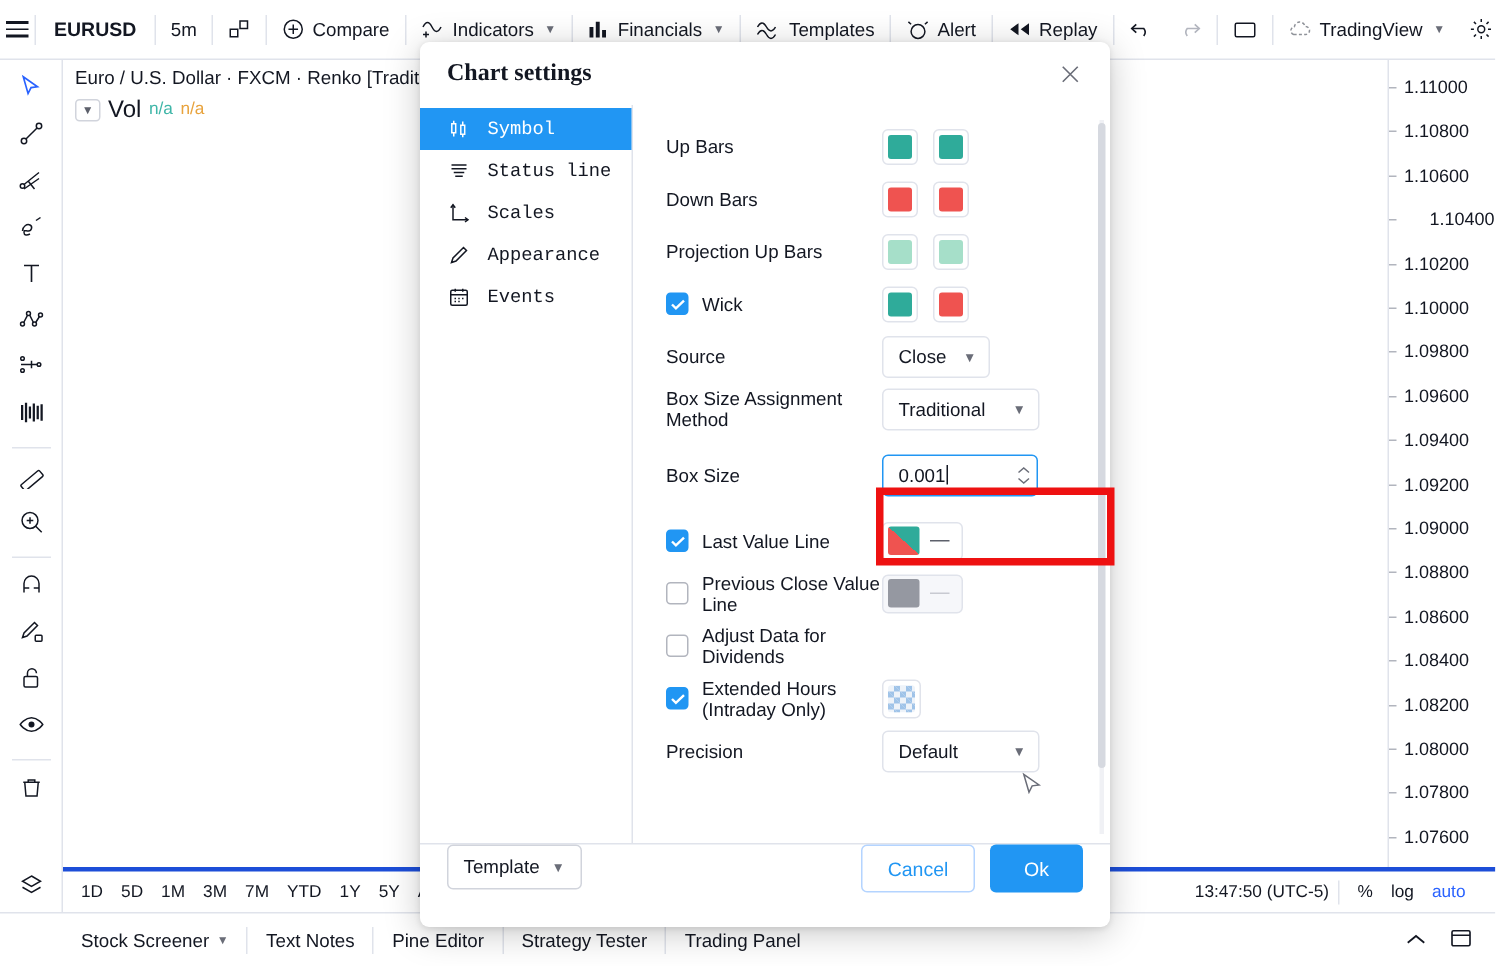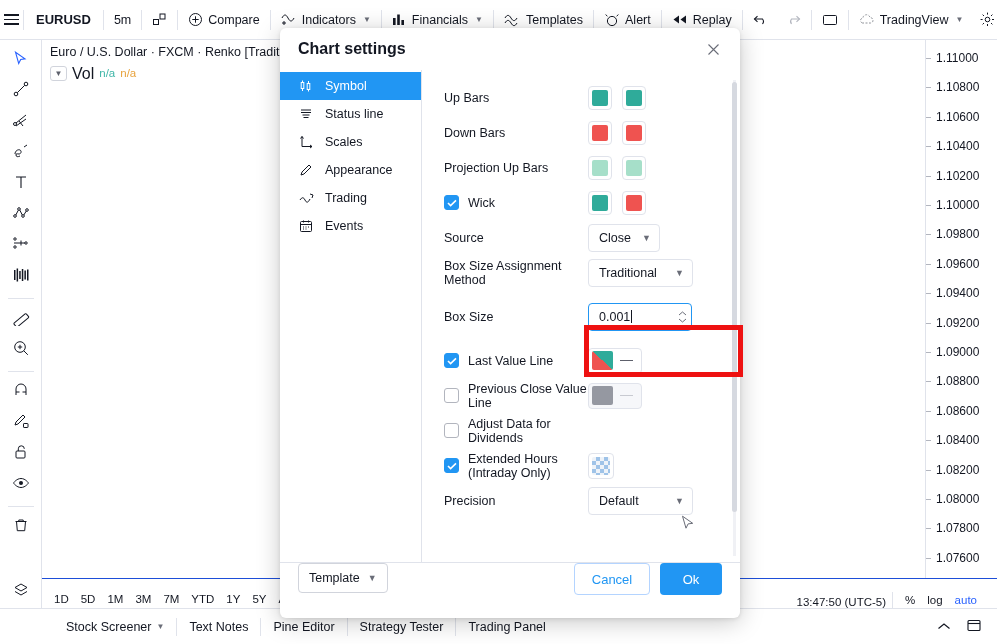--- a/index.html
+++ b/index.html
@@ -108,40 +108,40 @@
     position: absolute; bottom: 0; left: 0; right: 0; height: 30px;
     border-top: 1px solid #e0e3eb;
     display: flex; align-items: center; justify-content: center;
     cursor: pointer;
   }
 
   
   .bottombar {
     position: absolute; left: 42px; right: 0; bottom: 36px; height: 30px;
     background: #ffffff;
-    border-top: 1px solid #1d4ed8;
-    display: flex; align-items: flex-end;
+    border-top: 3px solid #1d4ed8;
+    display: flex; align-items: center;
     padding: 0 6px;
     font-size: 11.5px;
   }
   .range {
     padding: 3px 6px; cursor: pointer; color: #131722; border-radius: 3px;
   }
   .bb-sep { width: 1px; height: 16px; background: #e0e3eb; margin: 0 6px; }
   .bb-time { color: #131722; font-size: 11.5px; }
   .bb-opt { padding: 2px 6px; cursor: pointer; color: #131722; }
   .bb-opt.on { color: #2962ff; }
 
   
   .tabsbar {
     position: absolute; left: 0; right: 0; bottom: 0; height: 36px;
     background: #ffffff;
     border-top: 1px solid #e0e3eb;
     display: flex; align-items: center;
-    padding-left: 54px;
+    padding-left: 42px;
     font-size: 12.5px;
   }
   .tab {
     display: flex; align-items: center; gap: 5px;
     padding: 0 12px; height: 100%; cursor: pointer; color: #131722;
     white-space: nowrap;
   }
   .tab-sep { width: 1px; height: 18px; background: #e0e3eb; }
   .tabs-right { margin-left: auto; display: flex; align-items: center; gap: 4px; padding-right: 10px; }
   .tab-icon-btn { width: 26px; height: 26px; display: flex; align-items: center; justify-content: center; cursor: pointer; }
@@ -153,39 +153,39 @@
     width: 460px; height: 590px;
     background: #ffffff;
     border-radius: 6px;
     box-shadow: 0 4px 24px rgba(0,0,0,0.22), 0 1px 4px rgba(0,0,0,0.1);
     display: flex; flex-direction: column;
     overflow: hidden;
     z-index: 50;
   }
   .modal-head {
     height: 42px; display: flex; align-items: center;
-    padding: 0 14px 0 18px; flex: 0 0 42px;
+    padding: 0 14px 0 18px; flex: 0 0 42px; font-family: Liberation Serif, serif;
   }
   .modal-title { font-size: 16px; font-weight: bold; color: #131722; }
   .modal-close {
     margin-left: auto; width: 26px; height: 26px;
     display: flex; align-items: center; justify-content: center;
     cursor: pointer; color: #6a6d78;
   }
   .modal-body { flex: 1 1 auto; display: flex; min-height: 0; }
 
   .modal-nav {
     width: 142px; flex: 0 0 142px;
     padding-top: 2px;
     border-right: 1px solid #e0e3eb;
   }
   .nav-item {
     display: flex; align-items: center; gap: 11px;
     height: 28px; padding: 0 0 0 18px;
-    font-size: 12.5px; color: #131722; cursor: pointer;
+    font-size: 12.5px; color: #131722; cursor: pointer; font-family: Liberation Mono, monospace;
   }
   .nav-item.active { background: #2196f3; color: #ffffff; }
   .nav-ico { width: 16px; display: flex; align-items: center; justify-content: center; }
 
   .modal-content {
     flex: 1 1 auto; position: relative;
     overflow: hidden;
     padding: 10px 0 0 0;
   }
   .scroll-inner { padding: 0 22px 0 22px; }
@@ -590,21 +590,21 @@
 
   <div class="priceaxis">
     <div id="pa-labels">
         <div class="pa-tick" style="top: 18px;"></div>
         <div class="pa-label" style="top: 18px;">1.11000</div>
         <div class="pa-tick" style="top: 47.4px;"></div>
         <div class="pa-label" style="top: 47.4px;">1.10800</div>
         <div class="pa-tick" style="top: 76.8px;"></div>
         <div class="pa-label" style="top: 76.8px;">1.10600</div>
         <div class="pa-tick" style="top: 106.2px;"></div>
-        <div class="pa-label" style="top: 106.2px;">1.10400</div>
+        <div class="pa-label" style="top: 106.2px; margin-left: 17px;">1.10400</div>
         <div class="pa-tick" style="top: 135.6px;"></div>
         <div class="pa-label" style="top: 135.6px;">1.10200</div>
         <div class="pa-tick" style="top: 165px;"></div>
         <div class="pa-label" style="top: 165px;">1.10000</div>
         <div class="pa-tick" style="top: 194.4px;"></div>
         <div class="pa-label" style="top: 194.4px;">1.09800</div>
         <div class="pa-tick" style="top: 223.8px;"></div>
         <div class="pa-label" style="top: 223.8px;">1.09600</div>
         <div class="pa-tick" style="top: 253.2px;"></div>
         <div class="pa-label" style="top: 253.2px;">1.09400</div>
@@ -746,29 +746,20 @@
         <div class="nav-item">
           <span class="nav-ico">
             <svg width="14" height="14" viewBox="0 0 14 14" fill="none" stroke="#131722" stroke-width="1">
               <path d="M2 12l1-3 7-7 2 2-7 7z"></path>
             </svg>
           </span>
           <span>Appearance</span>
         </div>
         <div class="nav-item">
           <span class="nav-ico">
-            <svg width="15" height="14" viewBox="0 0 15 14" fill="none" stroke="#131722" stroke-width="1">
-              <path d="M1 9c2-3 3.5-3 5 0s3 3 5-1"></path>
-                <path d="M11 3l3 1-1 3"></path>
-            </svg>
-          </span>
-          <span>Trading</span>
-        </div>
-        <div class="nav-item">
-          <span class="nav-ico">
             <svg width="14" height="14" viewBox="0 0 14 14" fill="none" stroke="#131722" stroke-width="1">
               <rect x="1.5" y="2.5" width="11" height="10" rx="1"></rect>
                 <path d="M1.5 5.5h11M4.5 1.5v2M9.5 1.5v2"></path>
               <path d="M4 8h1M6.5 8h1M9 8h1M4 10h1M6.5 10h1"></path>
             </svg>
           </span>
           <span>Events</span>
         </div>
       </div>
 

